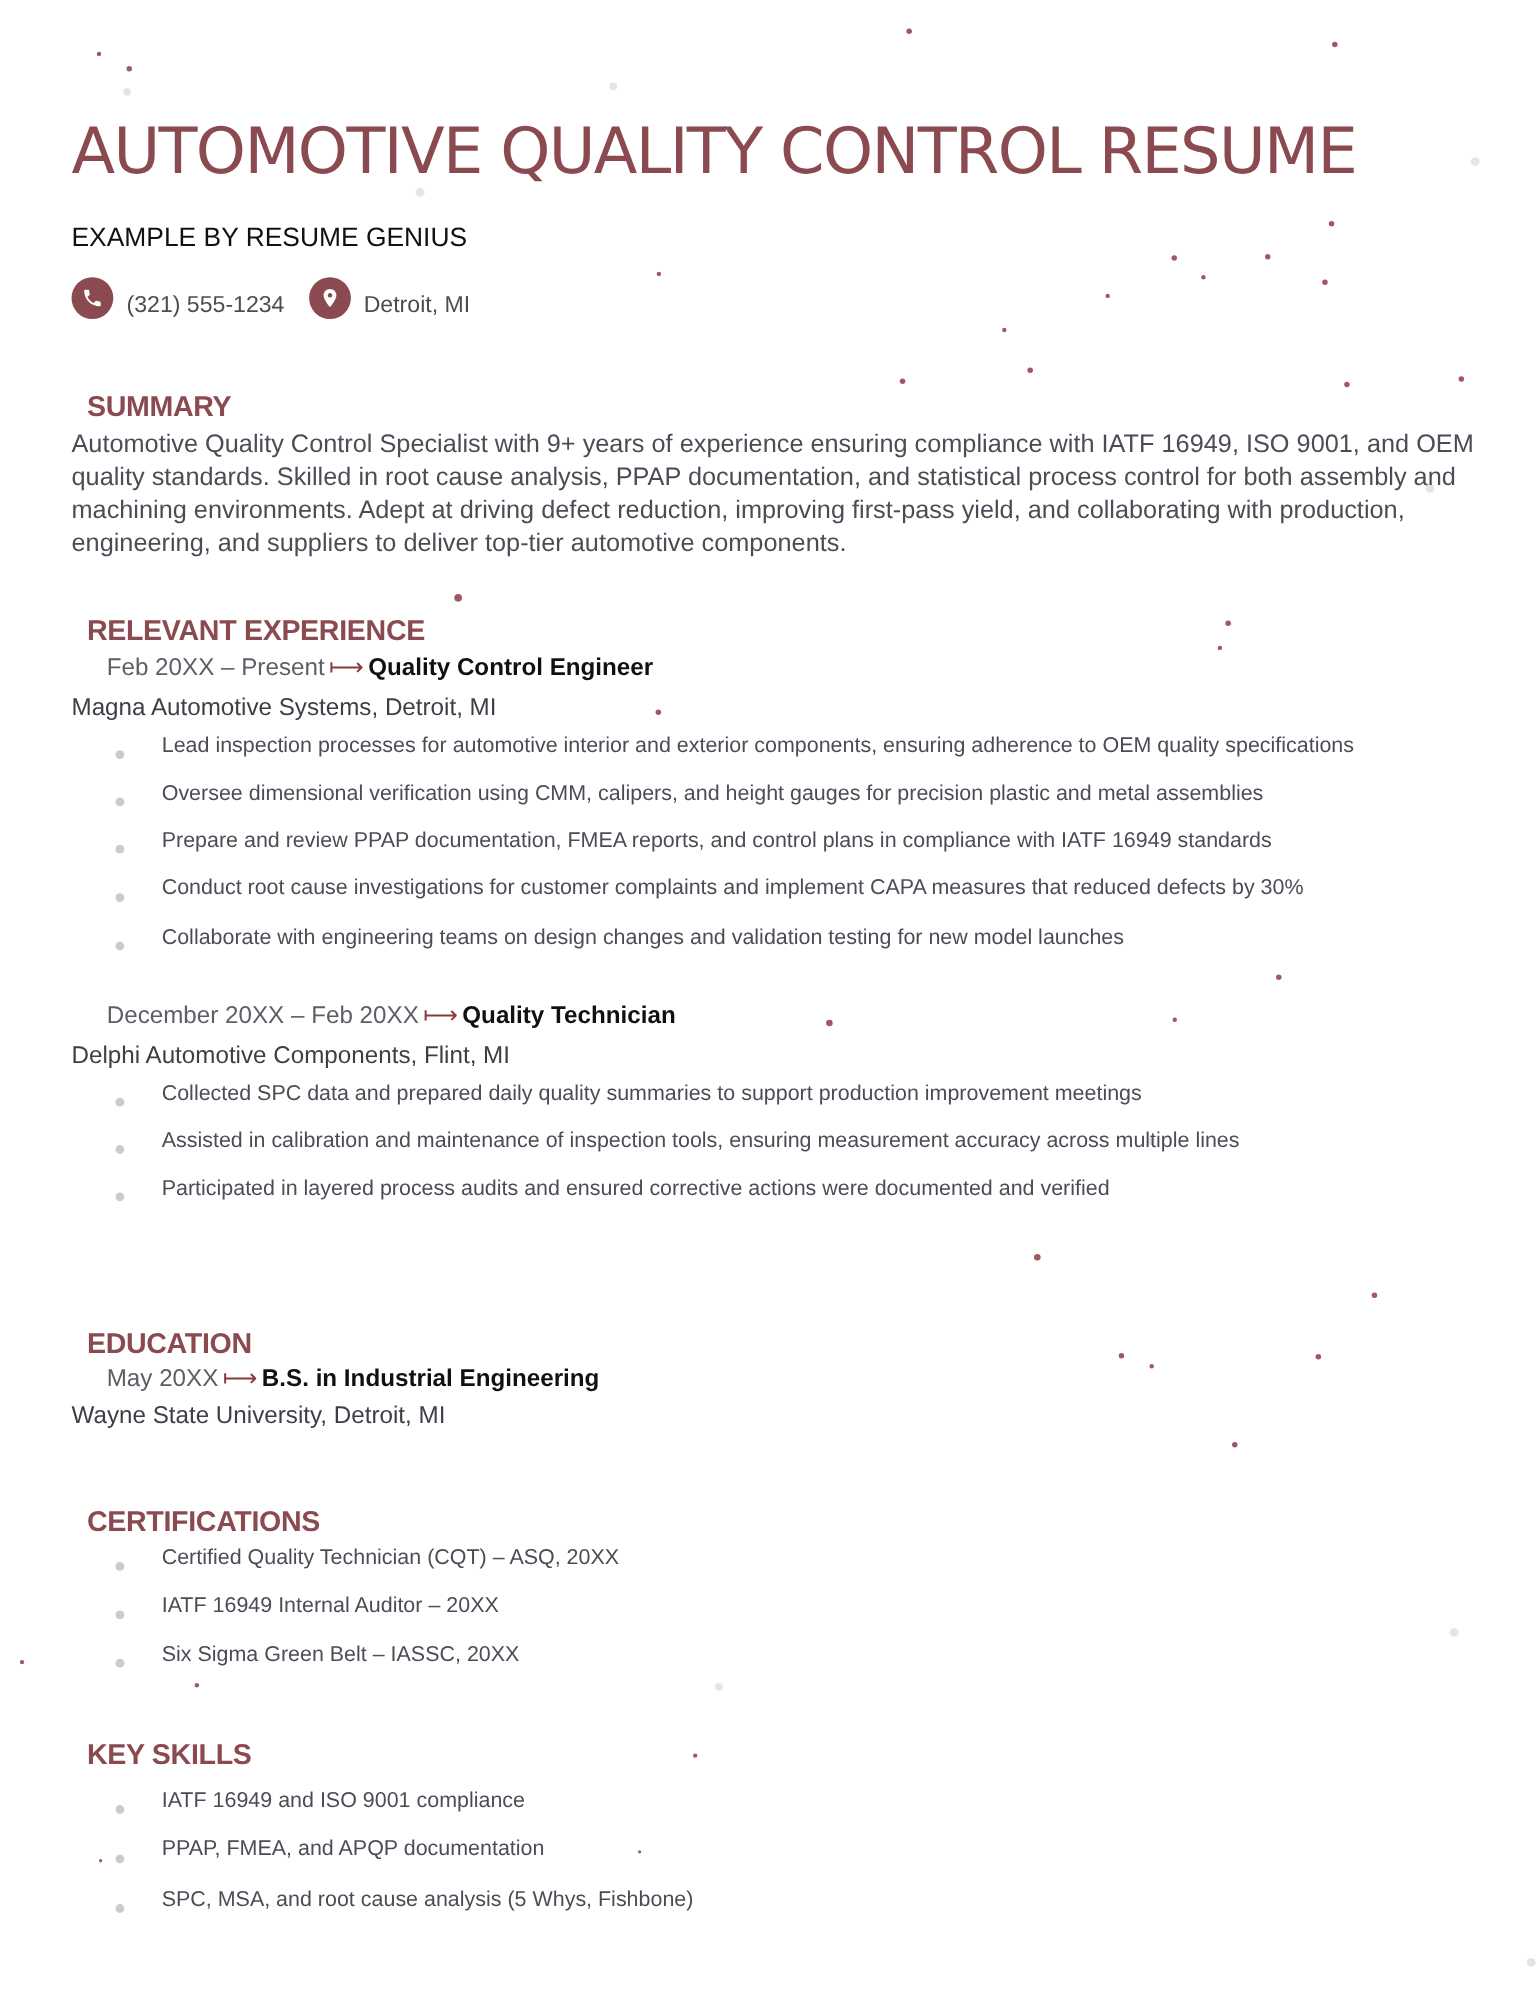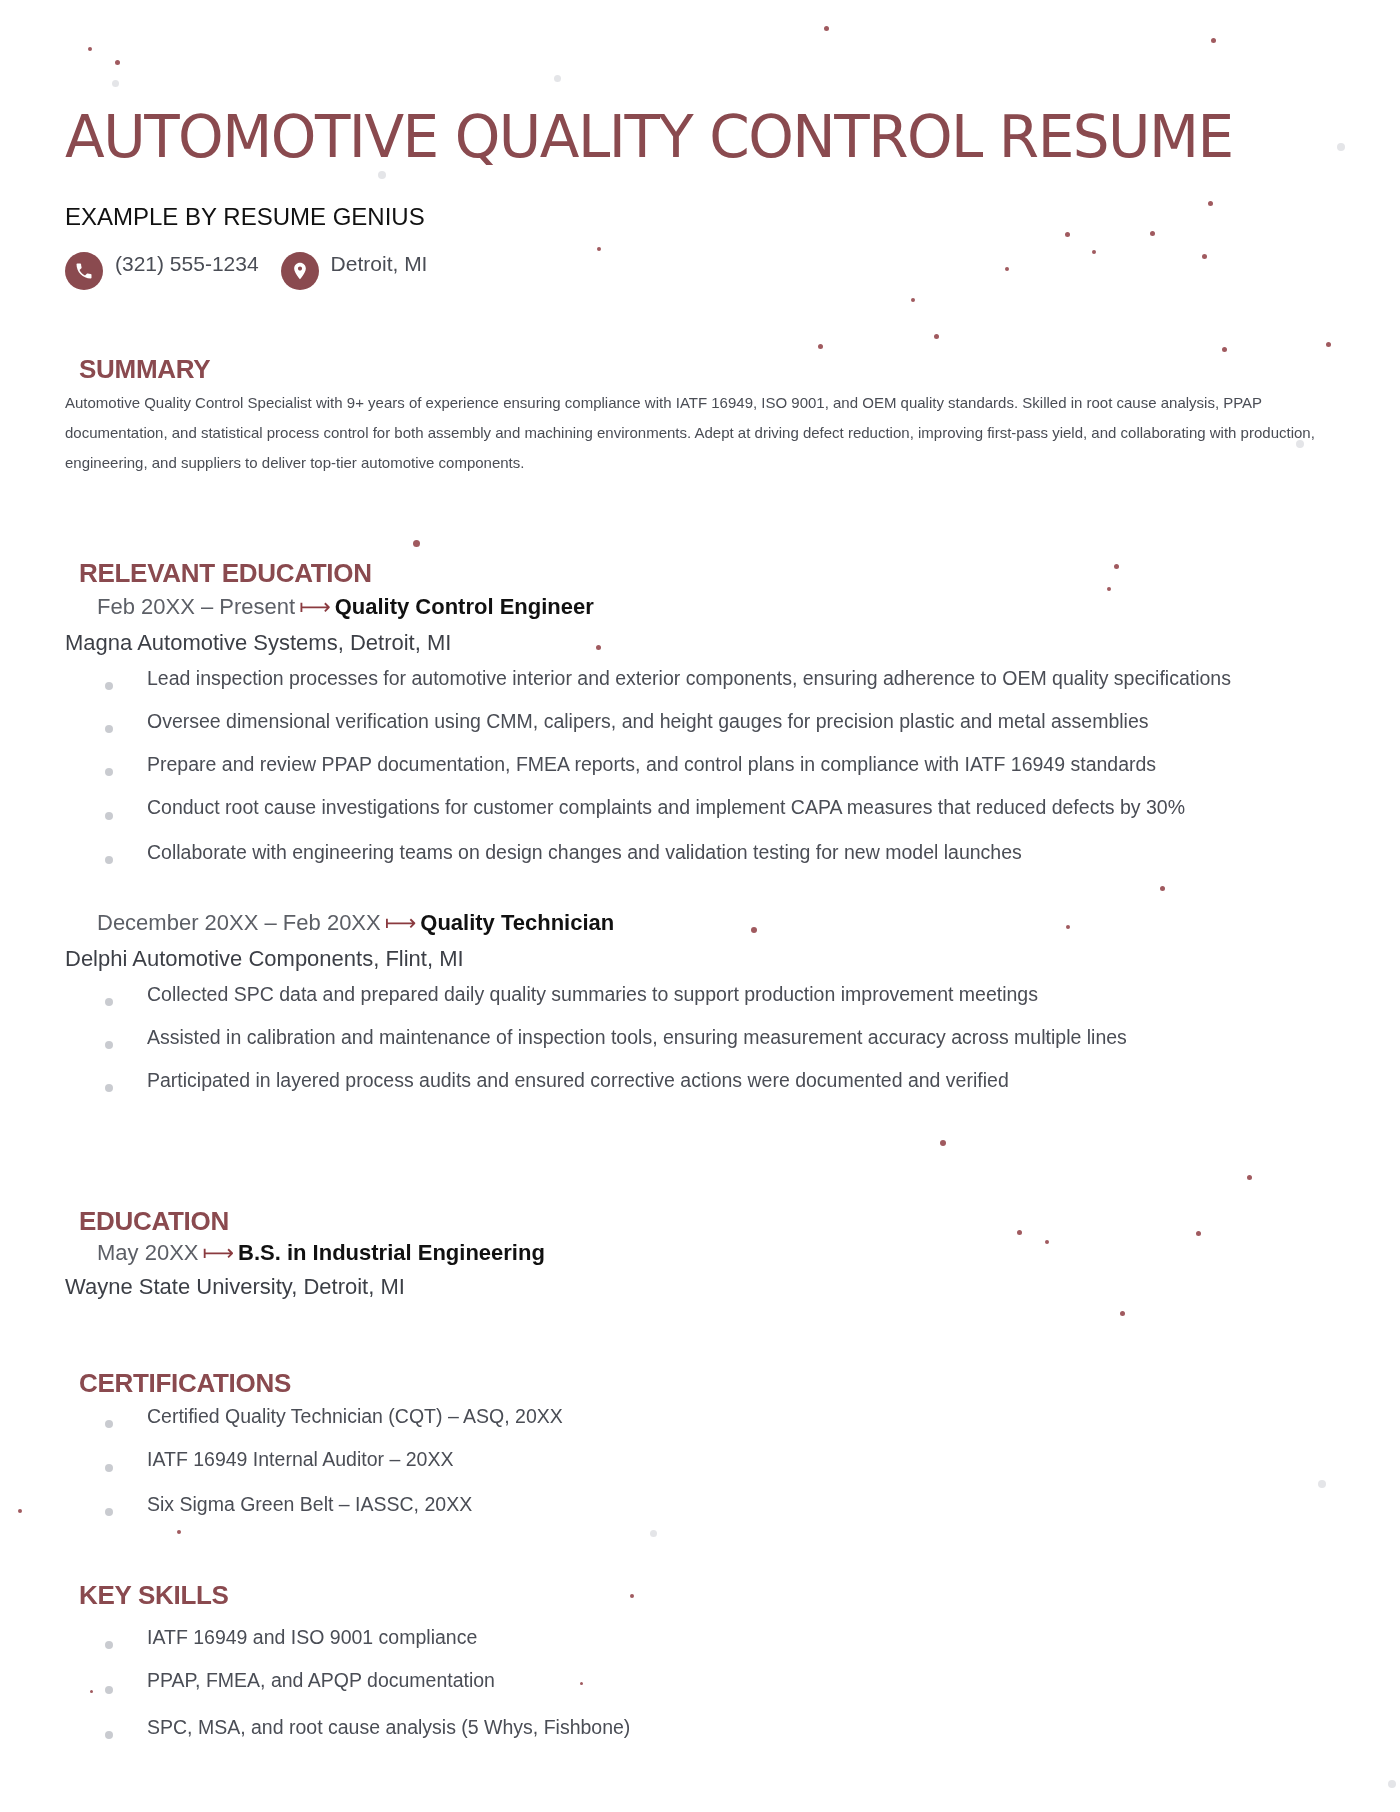--- a/index.html
+++ b/index.html
@@ -19,34 +19,34 @@
     font-family: "DejaVu Sans", sans-serif;
     font-weight: normal;
     font-size: 58px; letter-spacing: -1.5px;
     color: #8a4a4f; white-space: nowrap; margin: 0;
   }
   .subtitle {
     position: absolute; top: 203px; left: 0;
     font-size: 24px; color: #111; letter-spacing: 0px;
   }
   .contact { position: absolute; top: 252px; left: 0; display: flex; align-items: center; }
-  .contact-item { display: flex; align-items: flex-start; margin-right: 22px; }
+  .contact-item { display: flex; align-items: flex-end; margin-right: 22px; }
   .contact-icon {
     width: 38px; height: 38px; border-radius: 50%; background: #8a4a4f;
     display: flex; align-items: center; justify-content: center; margin-right: 12px;
   }
   .contact-text { font-size: 21px; color: #4a4d55; }
 
   .section-title {
     position: absolute; left: 0; margin: 14px;
     font-size: 26px; font-weight: bold; color: #8a4a4f; letter-spacing: -0.3px;
   }
   .summary-text {
     position: absolute; left: 0; top: 388px; width: 1290px;
-    font-size: 15px; line-height: 30px; color: #4a4d55; margin: 0;
+    font-size: 23px; line-height: 30px; color: #4a4d55; margin: 0;
   }
   .job-line { position: absolute; left: 0; font-size: 22px; color: #5c5f66; white-space: nowrap; margin-left: 32px; }
   .job-line .arrow { color: #8a3a3f; margin: 0 4px; }
   .job-line .role { color: #111; font-weight: bold; }
   .company { position: absolute; left: 0; font-size: 22px; color: #3c3f46; }
   ul.bullets { position: absolute; left: 0; margin: 0; padding: 0; list-style: none; }
   ul.bullets li { position: relative; padding-left: 82px; font-size: 19.5px; color: #4a4d55; white-space: nowrap; }
   ul.bullets li::before {
     content: ""; position: absolute; left: 40px; top: 50%; margin-top: -4px;
     width: 8px; height: 8px; border-radius: 50%; background: #c9cbd0;
@@ -121,21 +121,21 @@
             <path fill="#fff" d="M12 2C8.1 2 5 5.1 5 9c0 5.2 7 13 7 13s7-7.8 7-13c0-3.9-3.1-7-7-7zm0 9.5c-1.4 0-2.5-1.1-2.5-2.5S10.6 6.5 12 6.5s2.5 1.1 2.5 2.5-1.1 2.5-2.5 2.5z"></path>
           </svg>
       </span>
       <span class="contact-text">Detroit, MI</span>
     </div>
   </div>
 
   <h2 class="section-title" style="top:340px">SUMMARY</h2>
   <p class="summary-text">Automotive Quality Control Specialist with 9+ years of experience ensuring compliance with IATF 16949, ISO 9001, and OEM quality standards. Skilled in root cause analysis, PPAP documentation, and statistical process control for both assembly and machining environments. Adept at driving defect reduction, improving first-pass yield, and collaborating with production, engineering, and suppliers to deliver top-tier automotive components.</p>
 
-  <h2 class="section-title" style="top:544px">RELEVANT EDUCATION</h2>
+  <h2 class="section-title" style="top:544px">RELEVANT EXPERIENCE</h2>
 
   <div class="job-line" style="top:594px">
     <span>Feb 20XX – Present</span><span class="arrow">⟼</span><span class="role">Quality Control Engineer</span>
   </div>
   <div class="company" style="top:630px">Magna Automotive Systems, Detroit, MI</div>
   <ul class="bullets" style="top:664px">
     <li style="height:43px;line-height:28px">Lead inspection processes for automotive interior and exterior components, ensuring adherence to OEM quality specifications</li>
     <li style="height:43px;line-height:28px">Oversee dimensional verification using CMM, calipers, and height gauges for precision plastic and metal assemblies</li>
     <li style="height:43px;line-height:28px">Prepare and review PPAP documentation, FMEA reports, and control plans in compliance with IATF 16949 standards</li>
     <li style="height:45px;line-height:28px">Conduct root cause investigations for customer complaints and implement CAPA measures that reduced defects by 30%</li>

